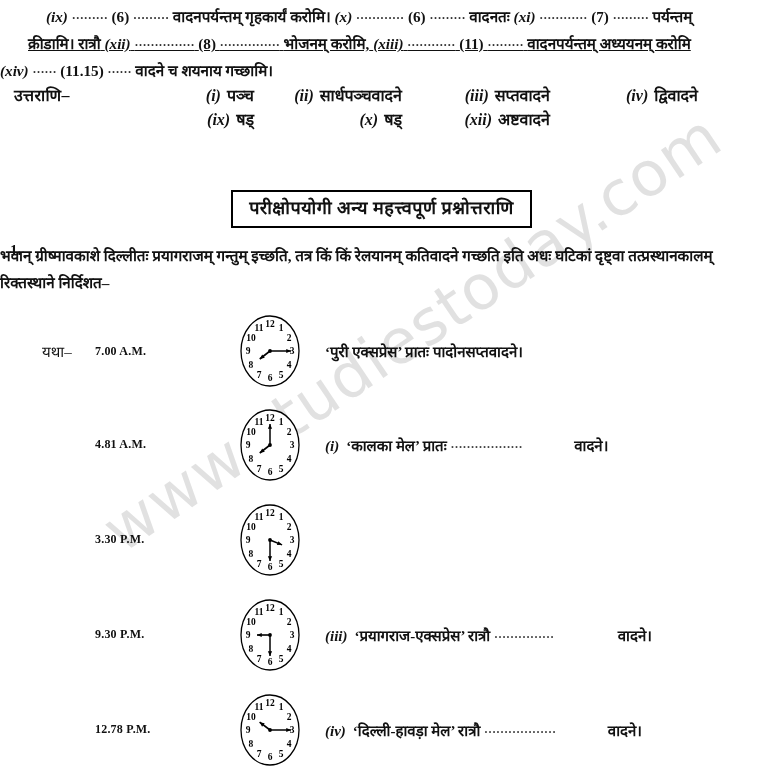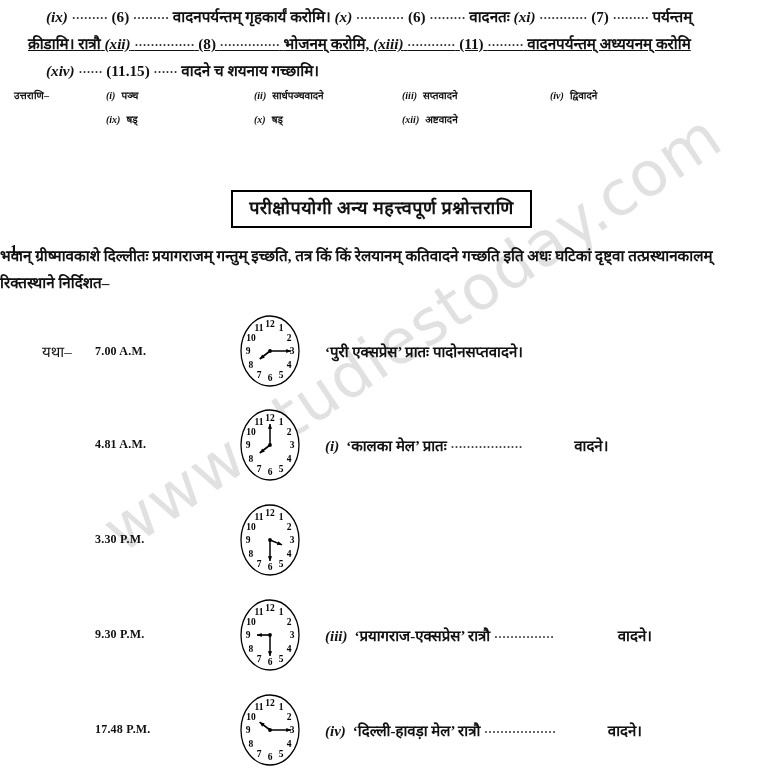--- a/index.html
+++ b/index.html
@@ -41,43 +41,43 @@
   }
   .para-line{
     font-family:"Liberation Serif", serif;
     font-size:15.2px;
     line-height:26px;
     white-space:nowrap;
     font-weight:600;
   }
   .l1{margin-left:46px;}
   .l2{margin-left:28px;text-decoration:underline;}
-  .l3{margin-left:46px;}
+  .l3{}
   .ital{font-style:italic;font-family:"Liberation Serif",serif;}
   .dots{letter-spacing:0px;color:#333;font-size:12px;position:relative;top:-3px;}
 
   
   .answers{
     position:absolute;left:0;top:84px;width:763px;z-index:10;
   }
   .ans-row{
     display:flex;
     align-items:baseline;
-    font-size:10px;
+    font-size:16px;
     line-height:24px;
     font-weight:600;
     white-space:nowrap;
   }
   .ans-label{
     width:92px;
     margin-left:14px;
     font-weight:700;
     letter-spacing:.3px;
   }
-  .ans-cell{width:148px;}
+  .ans-cell{width:148px;text-align:right;}
   .ans-cell .rn{font-style:italic;margin-right:6px;}
 
   
   .heading-wrap{
     position:absolute;top:190px;left:0;width:763px;text-align:center;z-index:10;
   }
   .heading-box{
     display:inline-block;
     border:2px solid #000;
     padding:3px 16px 5px 16px;
@@ -308,21 +308,21 @@
               <line x1="36" y1="40" x2="23" y2="40" stroke="#000" stroke-width="1.6"></line>
               <polygon points="23,40 27.748062489624004,37.87964564409023 27.748062489624004,42.12035435590976" fill="#000"></polygon>
             </g>
             <circle cx="36" cy="40" r="1.9" fill="#000"></circle>
           </svg>
         </div>
         <div class="col-sent"><span class="rn">(iii)</span><span>‘प्रयागराज-एक्सप्रेस’ रात्रौ </span><span class="blank">……………</span> <span>वादने।</span></div>
       </div>
       <div class="row">
         <div class="col-ya"></div>
-        <div class="col-time">17.48 P.M.</div>
+        <div class="col-time">12.78 P.M.</div>
         <div class="col-clock">
           <svg width="72" height="80" viewBox="0 0 72 80" class="clock">
             <ellipse cx="36" cy="40" rx="29" ry="35" fill="#fff" stroke="#000" stroke-width="1.3"></ellipse>
             <text x="36" y="16.4" text-anchor="middle" font-size="9.5" font-weight="bold" font-family="&quot;Liberation Serif&quot;, serif" fill="#000">12</text>
             <text x="47" y="20.017314097820158" text-anchor="middle" font-size="9.5" font-weight="bold" font-family="&quot;Liberation Serif&quot;, serif" fill="#000">1</text>
             <text x="55.05255888325765" y="29.9" text-anchor="middle" font-size="9.5" font-weight="bold" font-family="&quot;Liberation Serif&quot;, serif" fill="#000">2</text>
             <text x="58" y="43.4" text-anchor="middle" font-size="9.5" font-weight="bold" font-family="&quot;Liberation Serif&quot;, serif" fill="#000">3</text>
             <text x="55.05255888325765" y="56.9" text-anchor="middle" font-size="9.5" font-weight="bold" font-family="&quot;Liberation Serif&quot;, serif" fill="#000">4</text>
             <text x="47" y="66.78268590217985" text-anchor="middle" font-size="9.5" font-weight="bold" font-family="&quot;Liberation Serif&quot;, serif" fill="#000">5</text>
             <text x="36" y="70.4" text-anchor="middle" font-size="9.5" font-weight="bold" font-family="&quot;Liberation Serif&quot;, serif" fill="#000">6</text>

